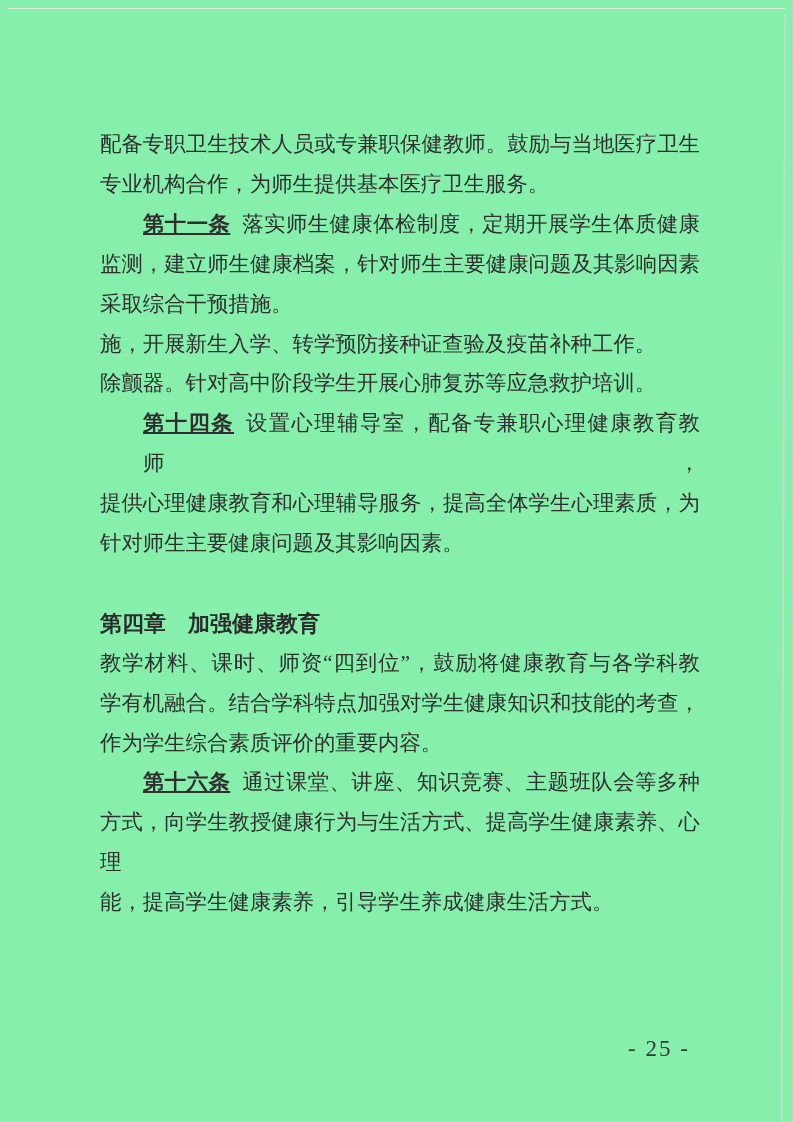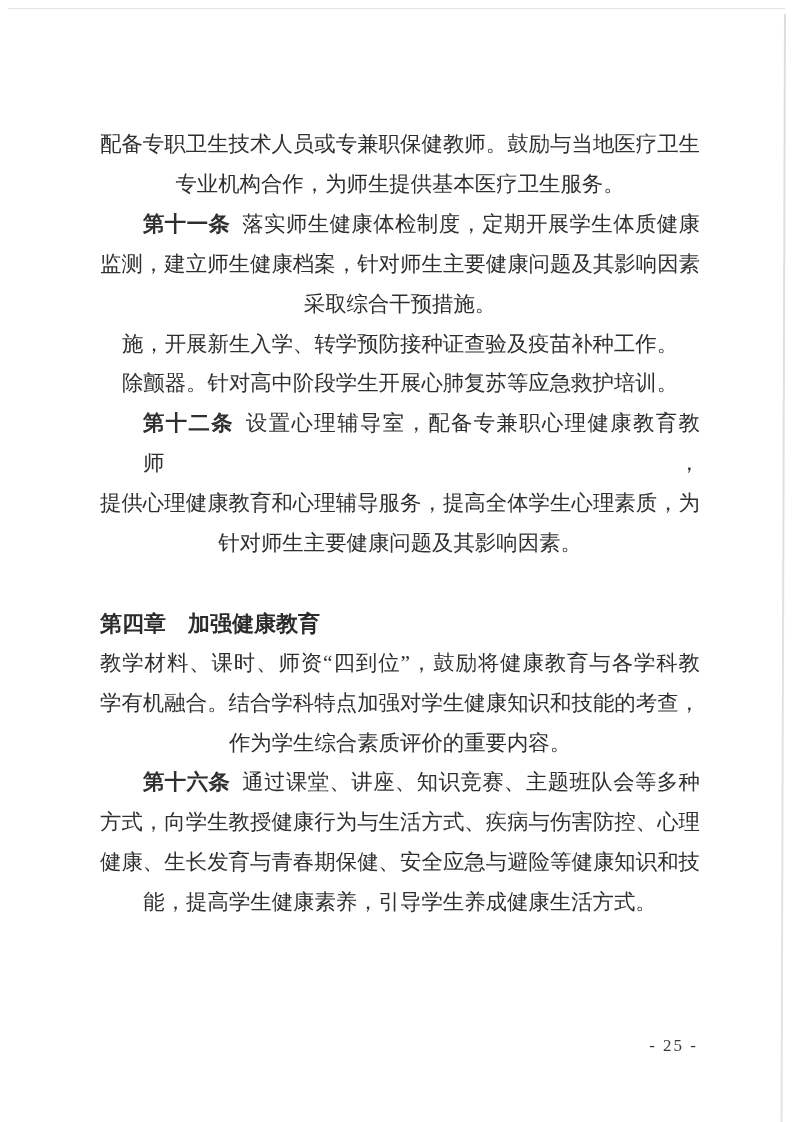--- a/index.html
+++ b/index.html
@@ -5,21 +5,21 @@
   html, body {
     margin: 0;
     padding: 0;
     background: #e8e8e8;
   }
   .page {
     position: relative;
     width: 793px;
     height: 1122px;
     margin: 0 auto;
-    background: #ffffff;
+    background: #86efac;
     overflow: hidden;
     font-family: "Liberation Serif", "DejaVu Serif", serif;
     color: #2f2f2f;
   }
   
   .scan-line-top {
     position: absolute;
     left: 8px;
     right: 8px;
     top: 8px;
@@ -41,50 +41,51 @@
     position: absolute;
     left: 100px;
     top: 125px;
     width: 600px;
   }
   .line {
     font-size: 21.4px;
     line-height: 39.9px;
     white-space: nowrap;
     letter-spacing: 0;
-    text-align: center;
+    text-align: left;
   }
   .line.fill {
     white-space: normal;
     text-align: justify;
     text-align-last: justify;
     text-justify: inter-character;
   }
   .line.indent { padding-left: 43px; }
   .article-head {
     font-weight: bold;
     margin-right: 12px;
+    text-decoration: underline;
   }
   .chapter-heading {
     margin-top: 39.9px;
     height: 39.9px;
     line-height: 39.9px;
     text-align: left;
     font-size: 22px;
     font-weight: bold;
     font-family: "Liberation Sans", "DejaVu Sans", sans-serif;
     color: #2b2b2b;
   }
   .page-number {
     position: absolute;
     left: 628px;
     top: 1036px;
     width: 70px;
-    text-align: right;
-    font-size: 17px;
+    text-align: left;
+    font-size: 23px;
     letter-spacing: 2px;
     color: #3a3a3a;
     font-family: "Liberation Serif", "DejaVu Serif", serif;
   }
 </style>
 </head>
 <body>
 
 <div class="page">
   <div class="scan-line-top"></div>
@@ -92,30 +93,29 @@
 
   <div class="content">
     <div id="section1">
         <div class="line fill">配备专职卫生技术人员或专兼职保健教师。鼓励与当地医疗卫生</div>
         <div class="line">专业机构合作，为师生提供基本医疗卫生服务。</div>
         <div class="line fill indent"><span class="article-head">第十一条</span>落实师生健康体检制度，定期开展学生体质健康</div>
         <div class="line fill">监测，建立师生健康档案，针对师生主要健康问题及其影响因素</div>
         <div class="line">采取综合干预措施。</div>
         <div class="line">施，开展新生入学、转学预防接种证查验及疫苗补种工作。</div>
         <div class="line">除颤器。针对高中阶段学生开展心肺复苏等应急救护培训。</div>
-        <div class="line fill indent"><span class="article-head">第十二条</span>设置心理辅导室，配备专兼职心理健康教育教师，</div>
+        <div class="line fill indent"><span class="article-head">第十四条</span>设置心理辅导室，配备专兼职心理健康教育教师，</div>
         <div class="line fill">提供心理健康教育和心理辅导服务，提高全体学生心理素质，为</div>
         <div class="line">针对师生主要健康问题及其影响因素。</div>
       </div>
     <div class="chapter-heading">第四章　加强健康教育</div>
     <div id="section2">
         <div class="line fill">教学材料、课时、师资“四到位”，鼓励将健康教育与各学科教</div>
         <div class="line fill">学有机融合。结合学科特点加强对学生健康知识和技能的考查，</div>
         <div class="line">作为学生综合素质评价的重要内容。</div>
         <div class="line fill indent"><span class="article-head">第十六条</span>通过课堂、讲座、知识竞赛、主题班队会等多种</div>
-        <div class="line fill">方式，向学生教授健康行为与生活方式、疾病与伤害防控、心理</div>
-        <div class="line fill">健康、生长发育与青春期保健、安全应急与避险等健康知识和技</div>
+        <div class="line fill">方式，向学生教授健康行为与生活方式、提高学生健康素养、心理</div>
         <div class="line">能，提高学生健康素养，引导学生养成健康生活方式。</div>
       </div>
   </div>
 
   <div class="page-number">- 25 -</div>
 </div>
 
 </body></html>

